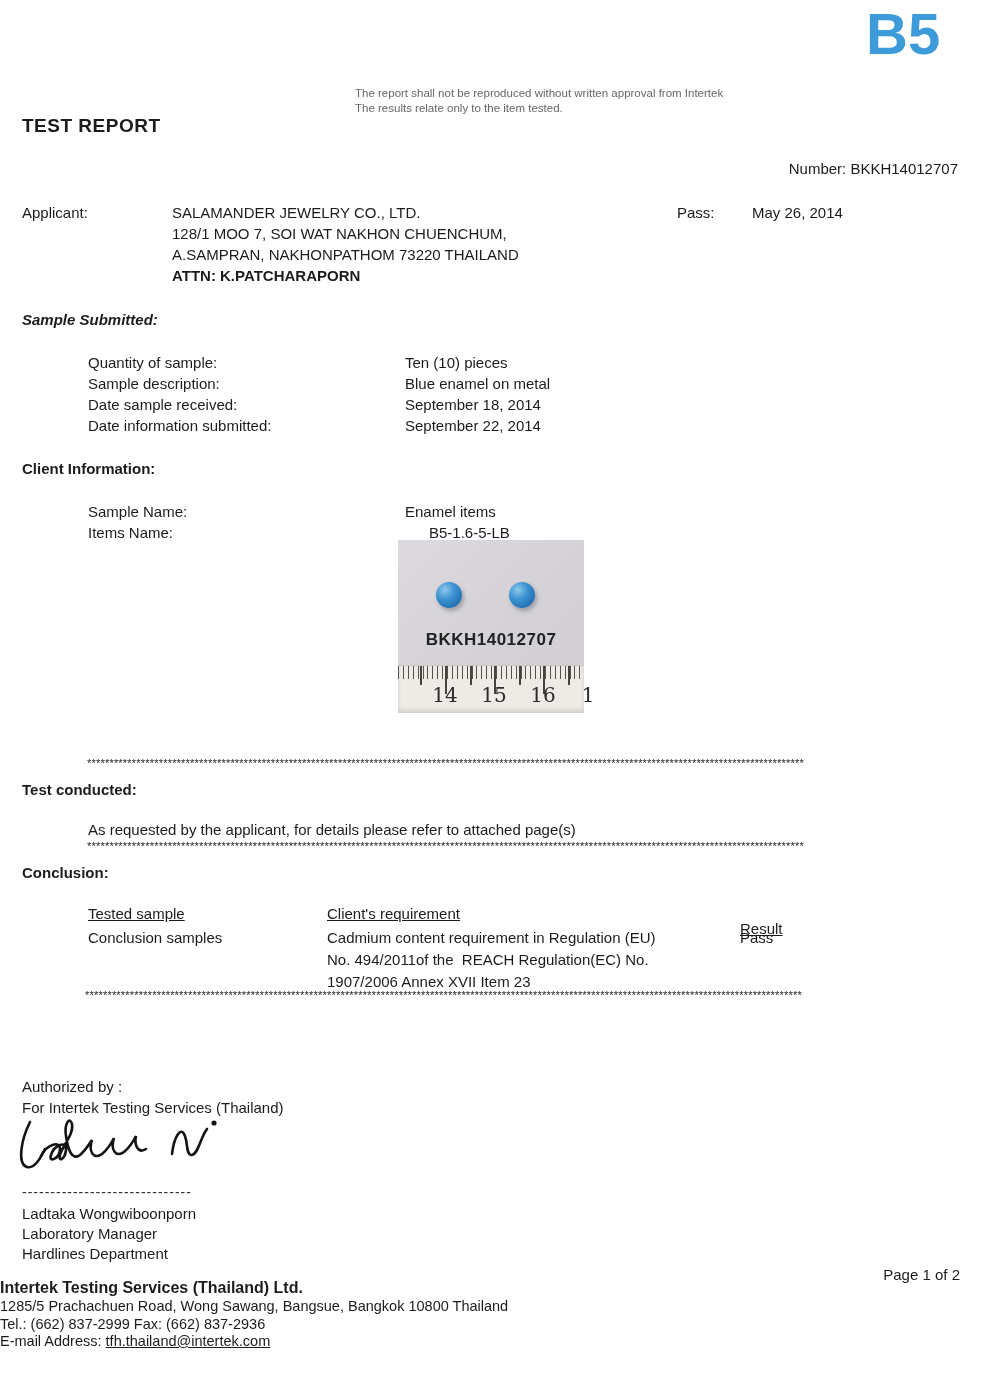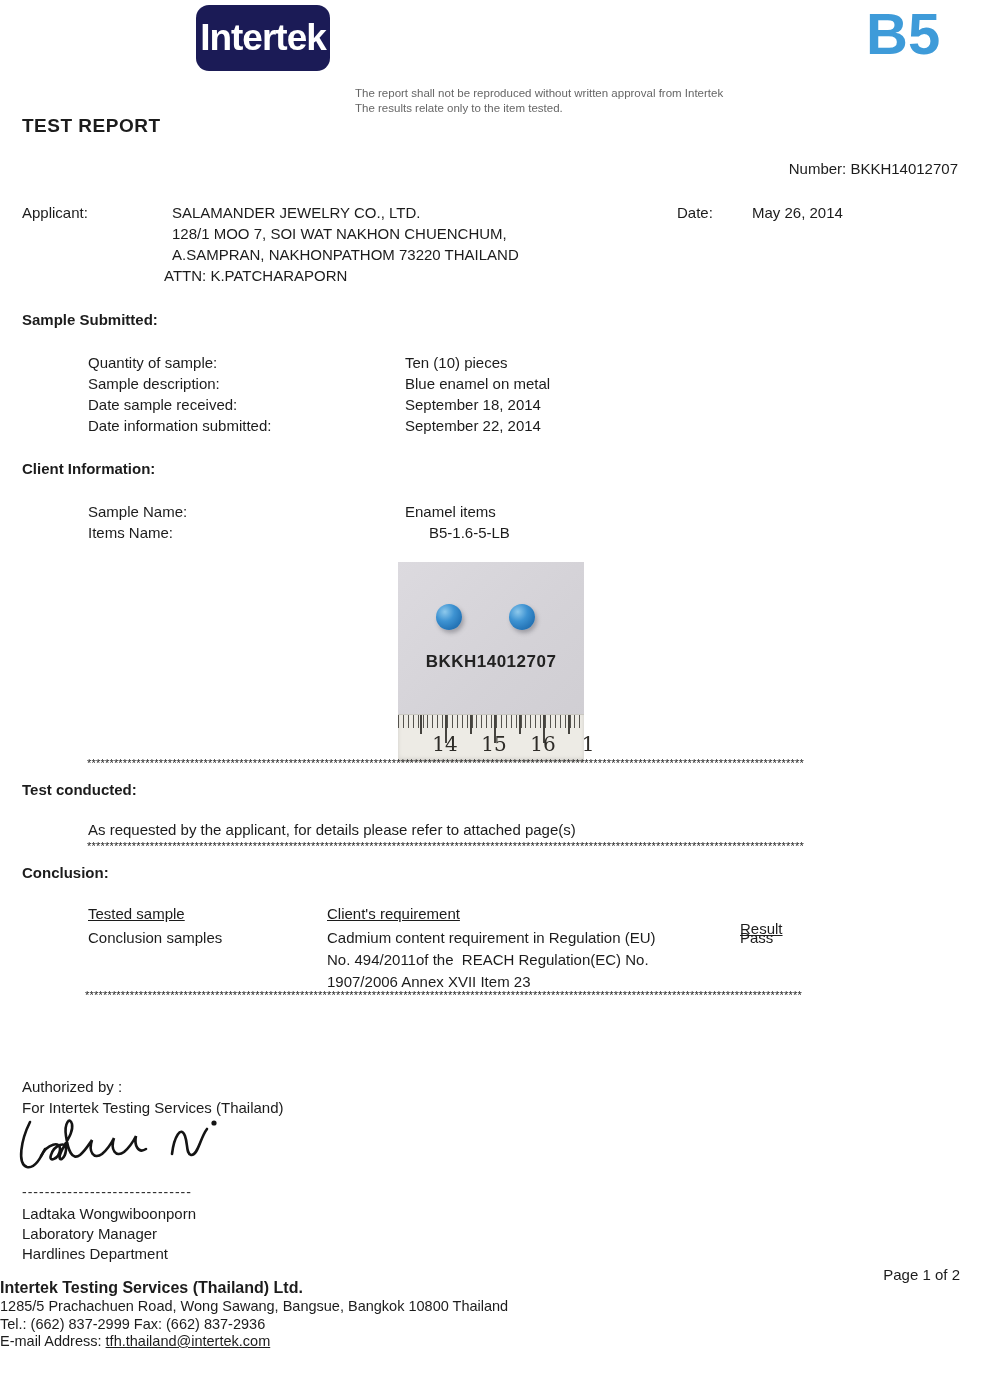--- a/index.html
+++ b/index.html
@@ -20,21 +20,21 @@
   .number-line { right:42px; top:160px; font-size:15px; }
 
   
   .stars { left:87px; width:828px; height:13px; overflow:hidden; font-size:11px; letter-spacing:0.2px;
            white-space:nowrap; color:#222; }
 
   
   .col-head { font-size:15px; text-decoration:underline; white-space:nowrap; }
 
   
-  .photo { left:398px; top:562px; width:186px; height:200px; background:#d6d4d9;
+  .photo { left:398px; top:540px; width:186px; height:173px; background:#d6d4d9;
            background-image:linear-gradient(135deg,#dcdadf 0%,#d4d2d7 55%,#cfcdd2 100%); }
   .bead { position:absolute; width:26px; height:26px; border-radius:50%;
           background:radial-gradient(circle at 34% 30%, #8ec9ec 0%, #3e93d2 38%, #2676b8 70%, #1c5d97 100%);
           box-shadow:2px 3px 4px rgba(90,90,100,0.45); }
   .photo-label { position:absolute; left:0; top:90px; width:100%; text-align:center;
                  font-weight:bold; font-size:17px; color:#222; letter-spacing:0.5px; }
   .ruler { position:absolute; left:0; bottom:0; width:100%; height:48px; background:#edebe5;
            border-top:1px solid #c8c6c0; box-shadow:inset 0 -3px 4px rgba(0,0,0,0.12); }
   .mm-ticks { position:absolute; left:0; top:0; width:100%; height:13px;
               background:repeating-linear-gradient(90deg,#55534e 0 1px,transparent 1px 4.9px); }
@@ -53,40 +53,37 @@
   .footer-center .company { font-size:16px; font-weight:bold; line-height:21px; }
   .footer-center .line { font-size:14.5px; line-height:17.5px; }
   .email-link { text-decoration:underline; color:#1c1c1c; }
   .attention { left:0px; top:1376px; width:985px; text-align:center; font-size:11px; color:#777777; }
 </style>
 </head>
 <body>
 
 <div class="page">
 
-  <div class="abs logo">
-    <span>Intertek</span>
-  </div>
   <div class="abs page-code">B5</div>
   <div class="abs disclaimer">
     <div>The report shall not be reproduced without written approval from Intertek</div>
     <div>The results relate only to the item tested.</div>
   </div>
   <div class="abs report-title">TEST REPORT</div>
   <div class="abs number-line">Number: BKKH14012707</div>
 
   <div class="abs txt" style="left:22px; top:202px;">Applicant:</div>
   <div class="abs txt" style="left:172px; top:202px;">SALAMANDER JEWELRY CO., LTD.</div>
   <div class="abs txt" style="left:172px; top:223px;">128/1 MOO 7, SOI WAT NAKHON CHUENCHUM,</div>
   <div class="abs txt" style="left:172px; top:244px;">A.SAMPRAN, NAKHONPATHOM 73220 THAILAND</div>
-  <div class="abs txt" style="left:164px; top:265px;">ATTN: K.PATCHARAPORN</div>
-  <div class="abs txt" style="left:677px; top:202px;">Date:</div>
+  <div class="abs txt" style="left:172px; top:265px;font-weight:bold;">ATTN: K.PATCHARAPORN</div>
+  <div class="abs txt" style="left:677px; top:202px;">Pass:</div>
   <div class="abs txt" style="left:752px; top:202px;">May 26, 2014</div>
 
-  <div class="abs txt bold" style="left:22px; top:309px;">Sample Submitted:</div>
+  <div class="abs txt bold" style="left:22px; top:309px;font-style:italic;">Sample Submitted:</div>
   <div class="abs txt" style="left:88px; top:352px;">Quantity of sample:</div>
   <div class="abs txt" style="left:405px; top:352px;">Ten (10) pieces</div>
   <div class="abs txt" style="left:88px; top:373px;">Sample description:</div>
   <div class="abs txt" style="left:405px; top:373px;">Blue enamel on metal</div>
   <div class="abs txt" style="left:88px; top:394px;">Date sample received:</div>
   <div class="abs txt" style="left:405px; top:394px;">September 18, 2014</div>
   <div class="abs txt" style="left:88px; top:415px;">Date information submitted:</div>
   <div class="abs txt" style="left:405px; top:415px;">September 22, 2014</div>
 
   <div class="abs txt bold" style="left:22px; top:458px;">Client Information:</div>

